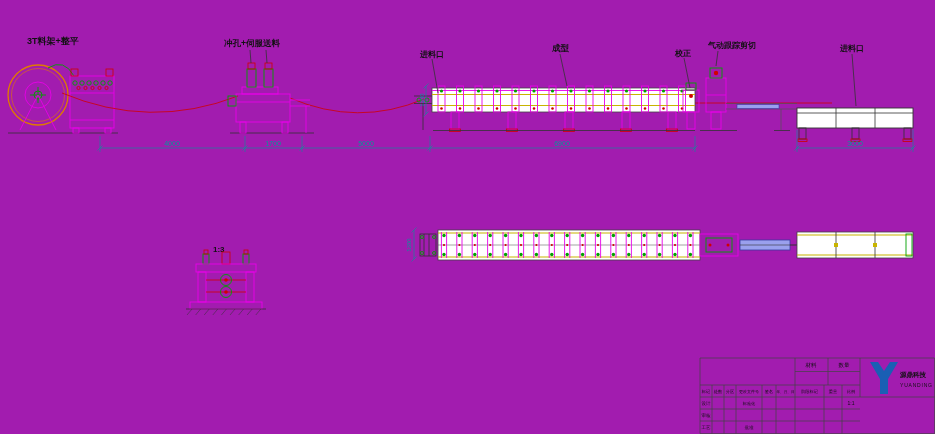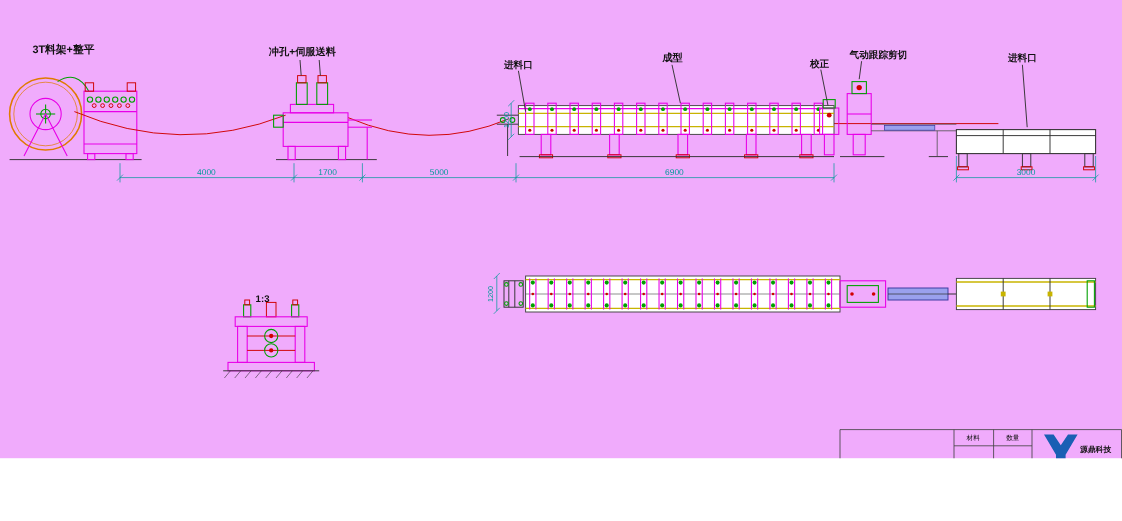--- a/index.html
+++ b/index.html
@@ -1,16 +1,16 @@
 <!DOCTYPE html>
 <html><head>
 <meta charset="utf-8">
 <style>
   html,body{margin:0;padding:0;background:#fff;}
-  .canvas{position:relative;width:935px;height:382px;background:#f0abfc;overflow:hidden;
+  .canvas{position:relative;width:935px;height:434px;background:#a21caf;overflow:hidden;
           font-family:"Liberation Sans","DejaVu Sans",sans-serif;}
   svg{position:absolute;left:0;top:0;}
   text{font-family:"Liberation Sans","DejaVu Sans",sans-serif;fill:#111;}
   .lbl{font-size:8.5px;font-weight:bold;fill:#111;}
   .dimt{font-size:7px;fill:#009999;}
   .mg{stroke:#e800e8;fill:none;stroke-width:0.9;}
   .gn{stroke:#00a000;fill:none;stroke-width:0.9;}
   .rd{stroke:#d00000;fill:none;stroke-width:0.8;}
   .bk{stroke:#333;fill:none;stroke-width:0.8;}
   .cy{stroke:#009999;fill:none;stroke-width:0.6;}

